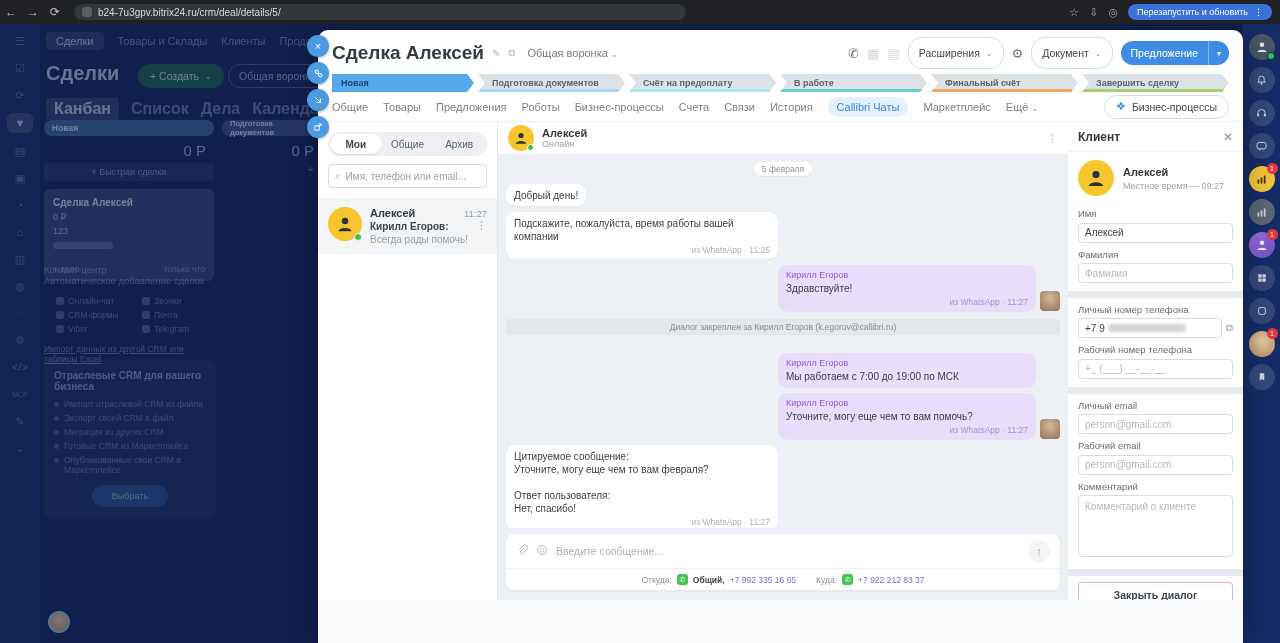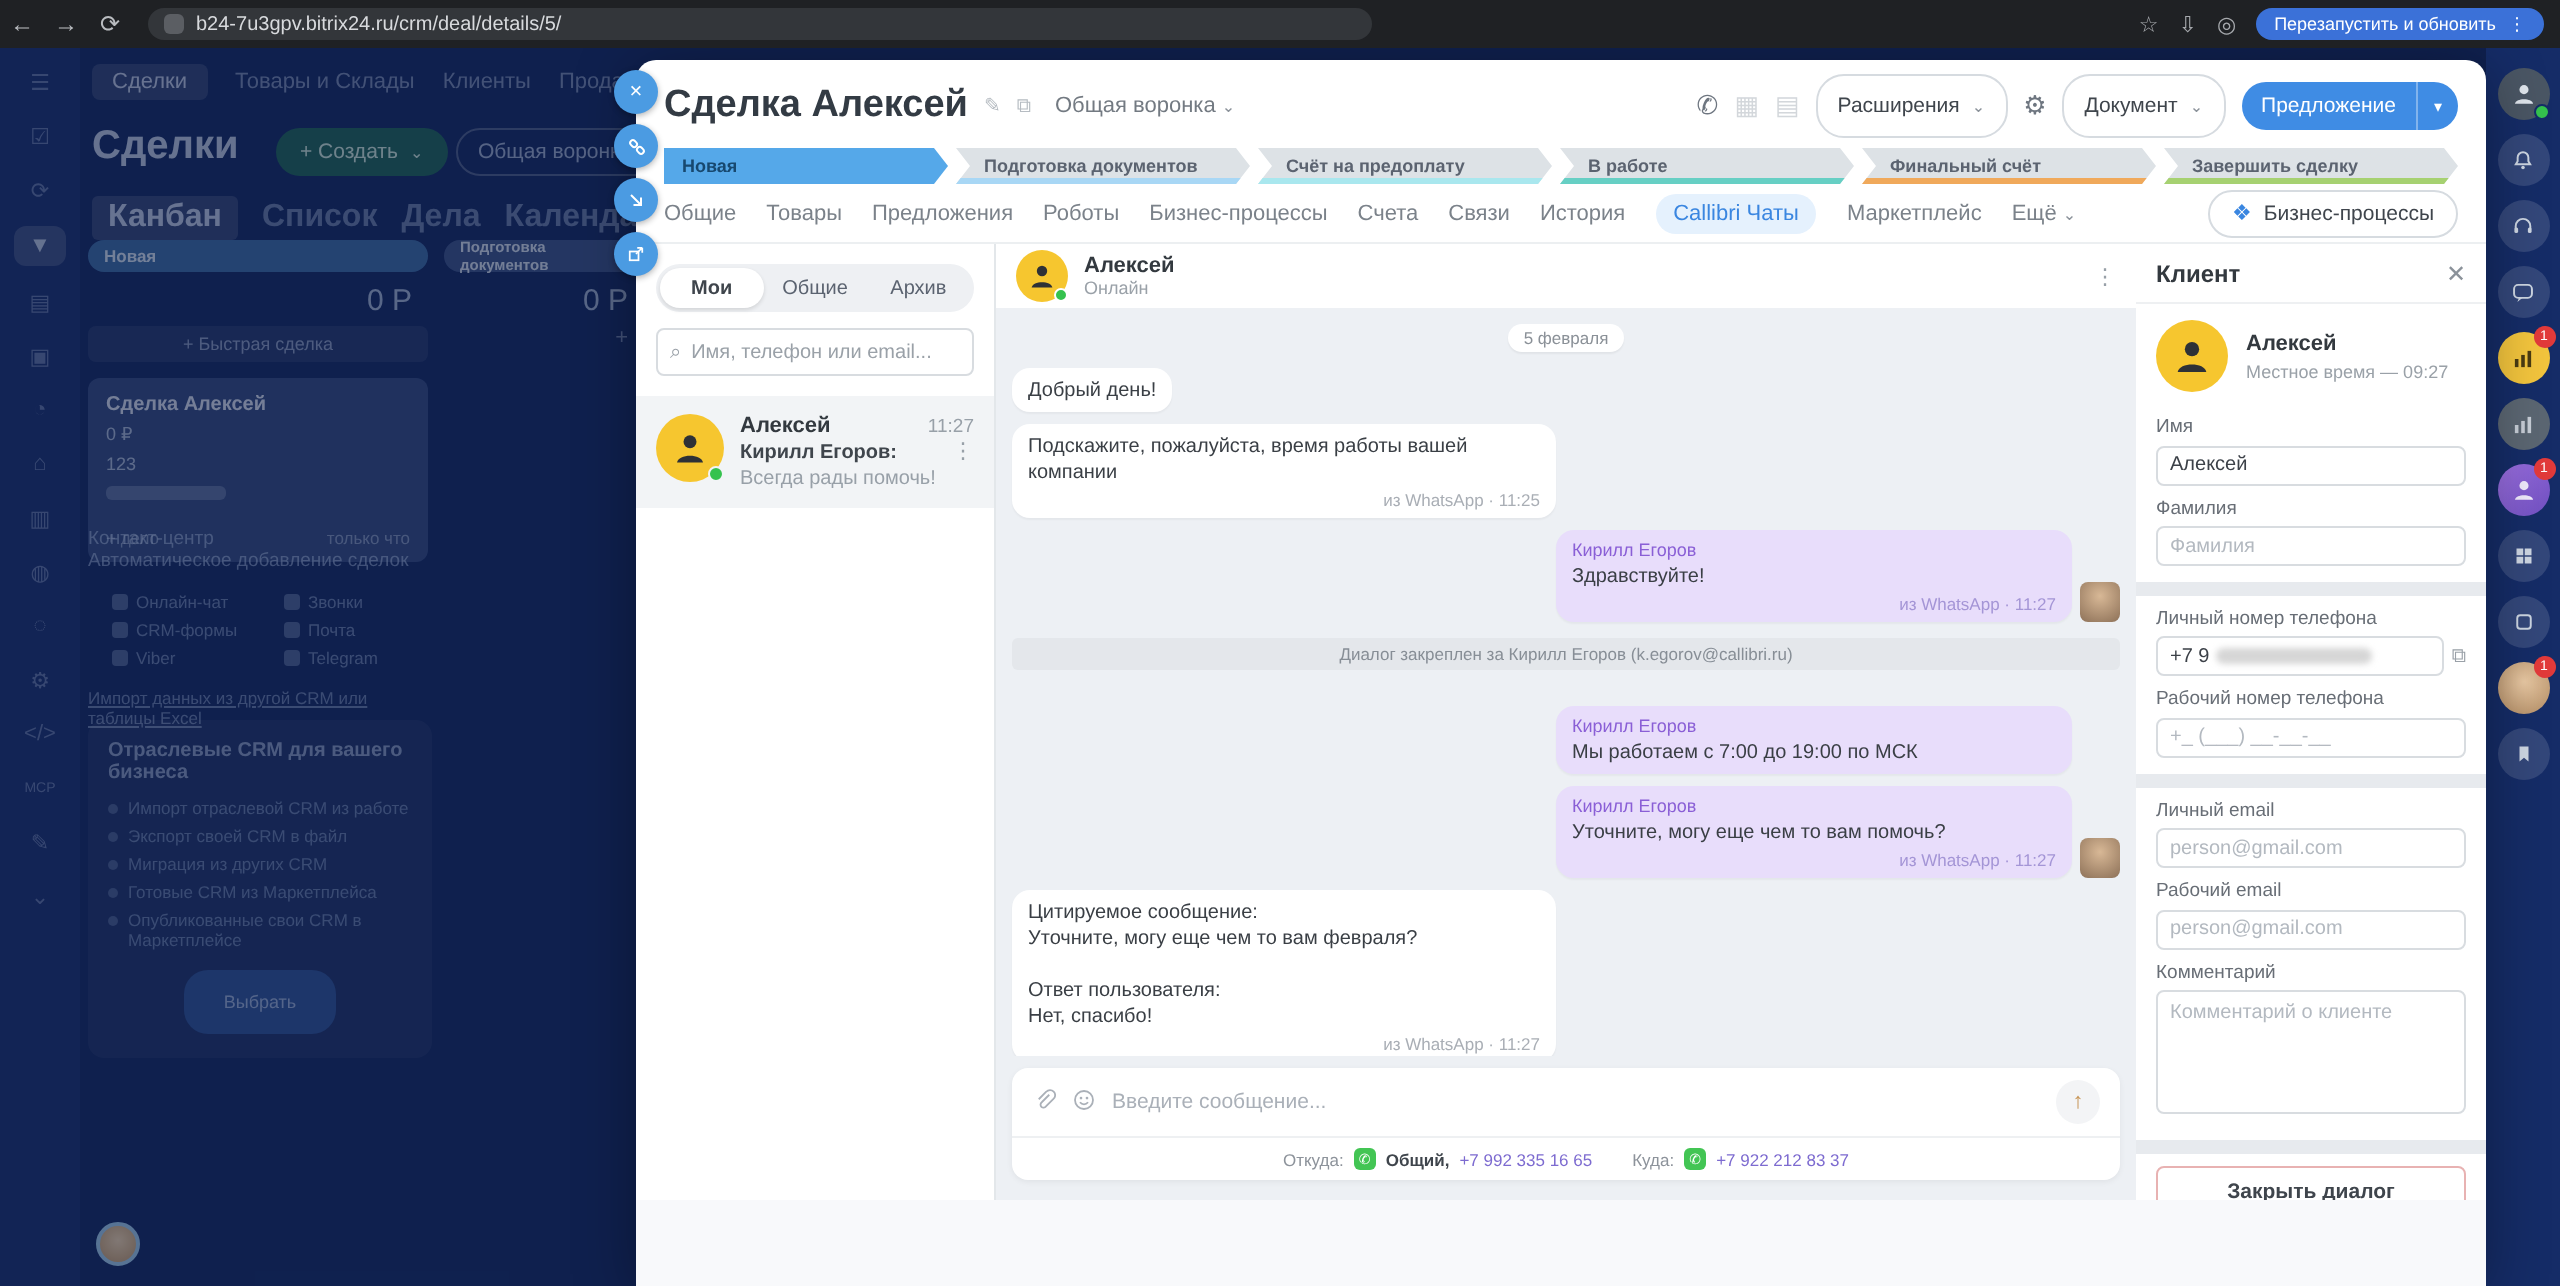--- a/index.html
+++ b/index.html
@@ -61,21 +61,21 @@
   .ch-grid { display:flex; flex-wrap:wrap; margin-top:8px; }
   .ch { width:50%; display:flex; align-items:center; gap:4px; justify-content:flex-start; padding:2px 0 2px 12px;
     font-size:8.5px; color:rgba(185,206,242,.5); }
   .chi { width:8px; height:8px; border-radius:2px; background:rgba(185,206,242,.35); flex:0 0 auto; }
   #promo1 .imp { font-size:8.5px; margin-top:8px; text-decoration:underline; color:rgba(185,206,242,.5); }
   #promo2 { top:336px; background:rgba(255,255,255,.05); border-radius:8px; padding:10px 10px 12px; text-align:left; }
   #promo2 .pt { font-size:10px; font-weight:bold; color:rgba(205,222,250,.6); margin-bottom:7px; }
   #promo2 .li { font-size:8.5px; color:rgba(172,196,236,.5); margin:4px 0; padding-left:10px; position:relative; }
   #promo2 .li::before { content:""; position:absolute; left:0; top:3px; width:5px; height:5px; border-radius:50%;
     background:rgba(172,196,236,.3); }
-  #promo2 .pbtn { margin:10px auto 0; width:76px; height:32px; border-radius:12px; background:rgba(72,132,222,.4);
+  #promo2 .pbtn { margin:10px auto 0; width:76px; height:22px; border-radius:12px; background:rgba(72,132,222,.4);
     color:rgba(220,234,255,.6); font-size:9px; display:flex; align-items:center; justify-content:center; }
   #help-avatar { position:absolute; left:8px; bottom:10px; width:22px; height:22px; border-radius:50%;
     border:2px solid #9ec9ea; background:radial-gradient(circle at 50% 40%, #ecd2ae, #c09a6e); }
   #dim-overlay { position:absolute; top:0; left:0; width:1243px; height:619px; background:rgba(9,20,52,.47); z-index:5; }
 
   
   #right-strip { position:absolute; top:0; right:0; width:37px; height:619px; background:#152c67; z-index:6;
     display:flex; flex-direction:column; align-items:center; padding-top:10px; gap:7px; }
   .rico { width:26px; height:26px; border-radius:50%; position:relative; display:flex; align-items:center; justify-content:center; flex:0 0 auto; }
   .rico.ghost { background:rgba(255,255,255,.13); }
@@ -324,21 +324,21 @@
         <span class="ch">
             <i class="chi"></i>
             <span>Telegram</span>
           </span>
       </div>
       <div class="imp">Импорт данных из другой CRM или таблицы Excel</div>
     </div>
 
     <div class="promo" id="promo2">
       <div class="pt">Отраслевые CRM для вашего бизнеса</div>
-      <div class="li">Импорт отраслевой CRM из работе</div>
+      <div class="li">Импорт отраслевой CRM из файла</div>
       <div class="li">Экспорт своей CRM в файл</div>
       <div class="li">Миграция из других CRM</div>
       <div class="li">Готовые CRM из Маркетплейса</div>
       <div class="li">Опубликованные свои CRM в Маркетплейсе</div>
       <div class="pbtn">Выбрать</div>
     </div>
 
     <div id="help-avatar"></div>
   </div>
 

